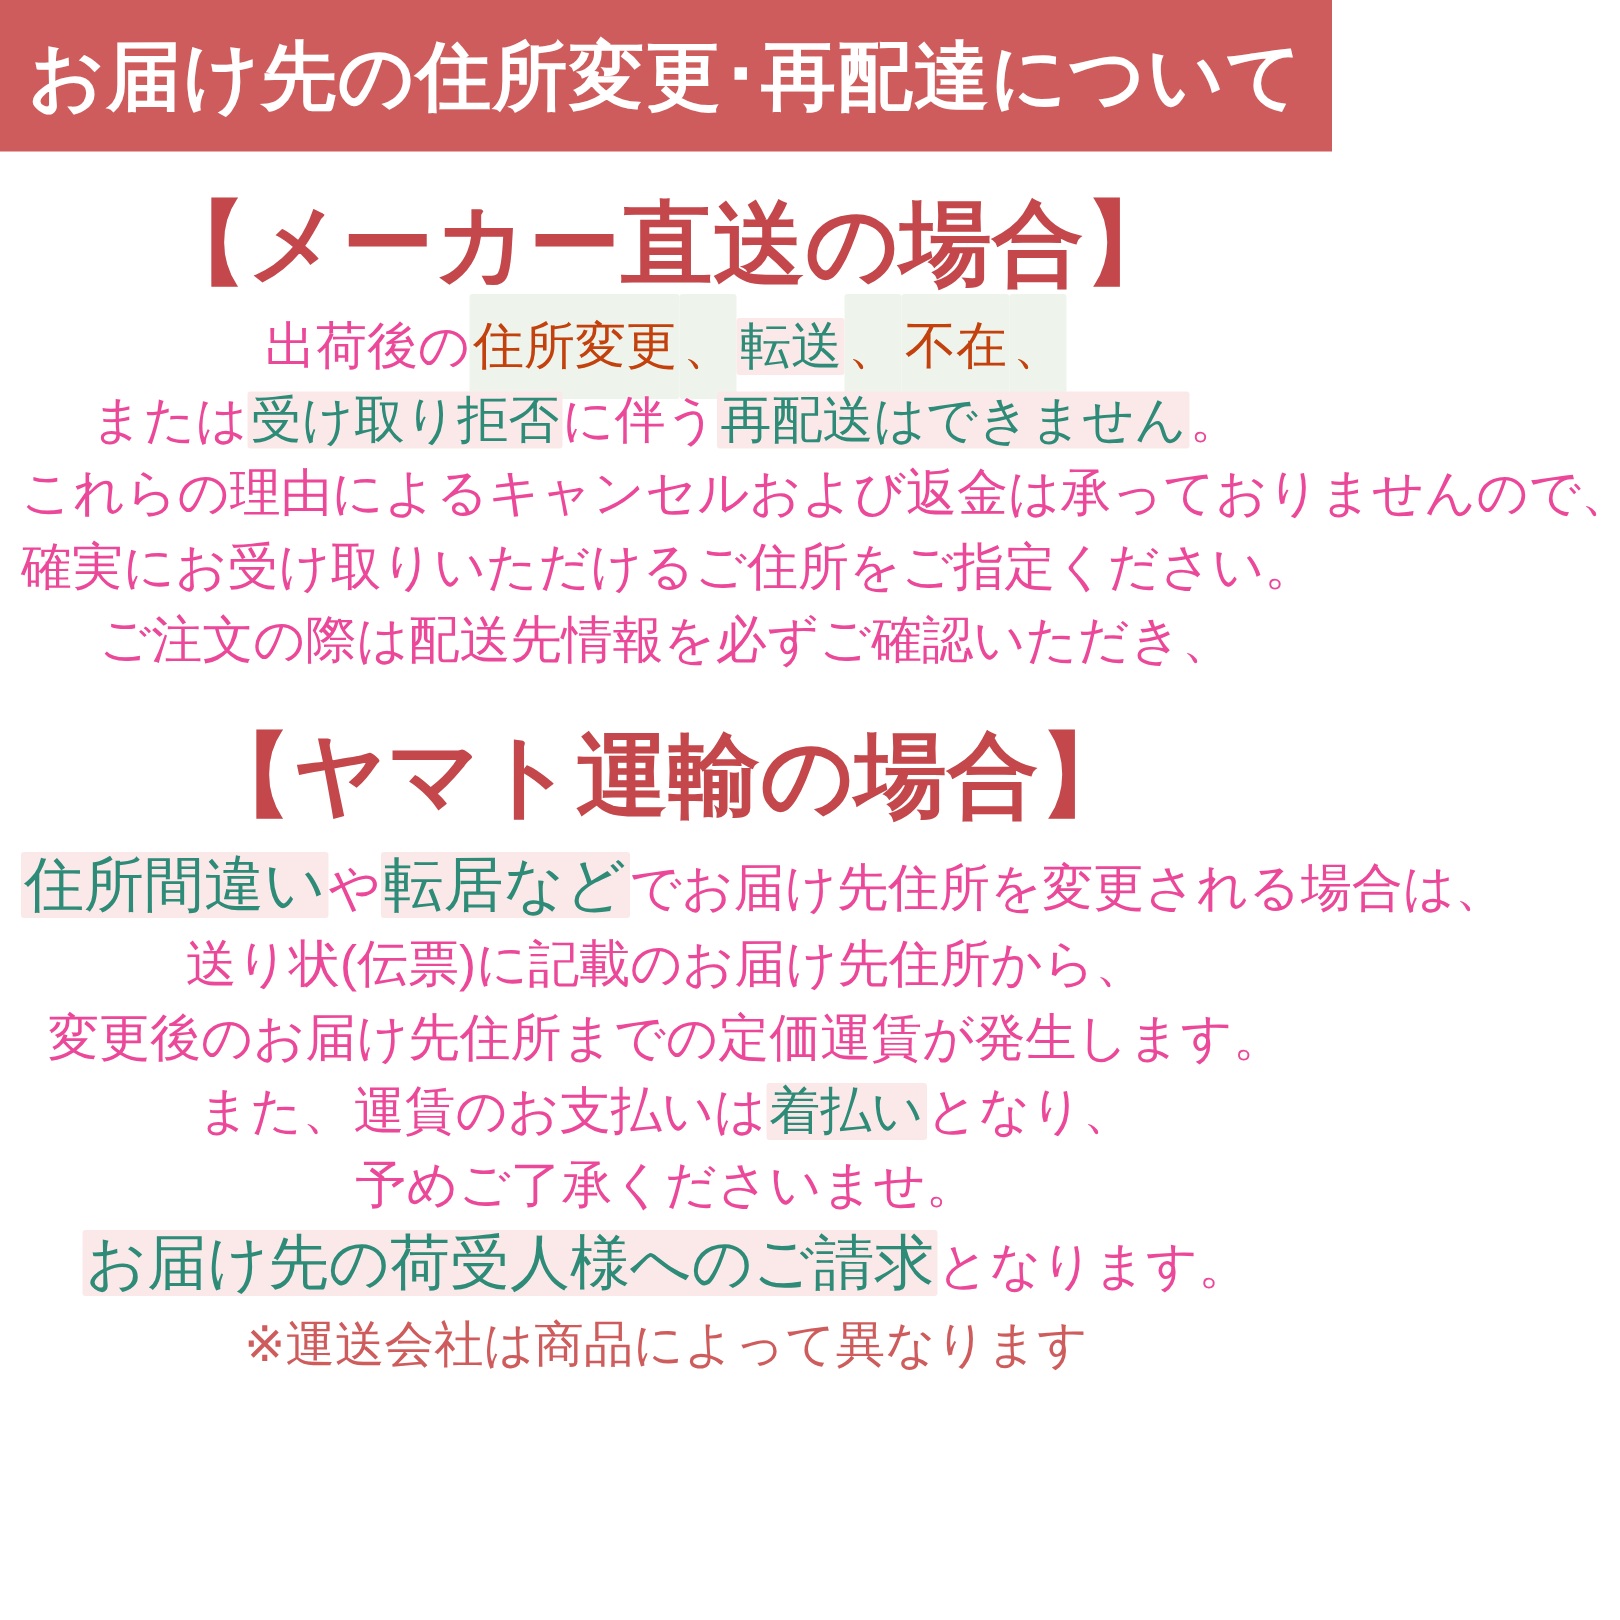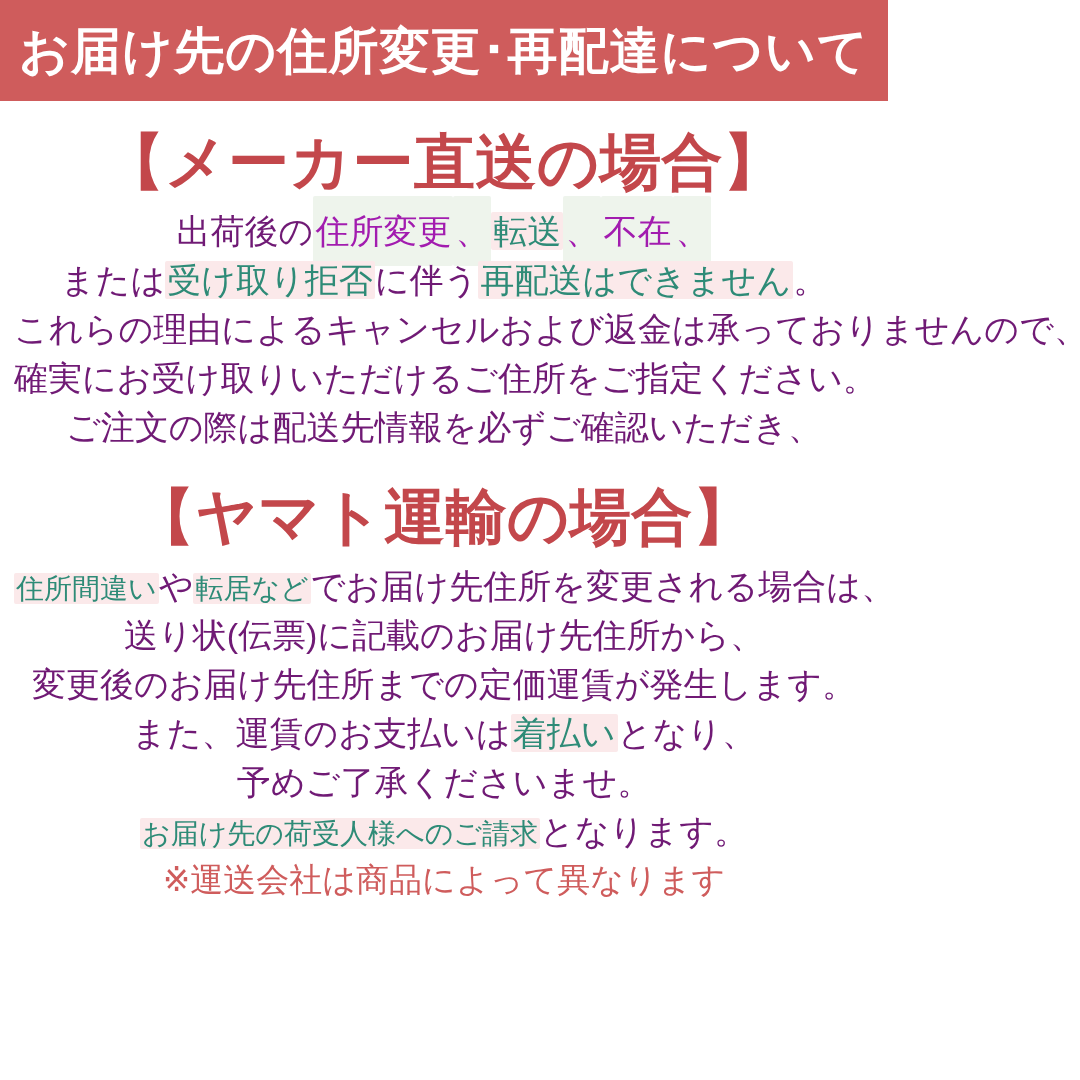--- a/index.html
+++ b/index.html
@@ -62,45 +62,45 @@
   .line {
     color: #5f7f85;
     font-size: 34px;
     line-height: 1.32;
     margin: 4px 0;
     white-space: nowrap;
   }
 
   
   .hl-green {
-    color: #a21caf;
+    color: #c2410c;
     background: #eef4ec;
     padding: 16px 2px;
     border-radius: 2px;
   }
   .hl-pink {
     color: #2e8b77;
     background: #fbe9ea;
     padding: 0 2px;
     border-radius: 2px;
   }
   .plain-dark {
-    color: #701a75;
+    color: #ec4899;
   }
 
   .note-red {
     color: #cf5c5c;
     font-size: 33px;
     line-height: 1.3;
     margin: 6px 0 0 0;
     white-space: nowrap;
   }
 
   .big-green {
-    font-size: 28px;
+    font-size: 40px;
   }
 </style>
 </head>
 <body>
 
 <div class="page">
 
   <div class="banner">
     <div class="banner-title">お届け先の住所変更･再配達について</div>
   </div>

